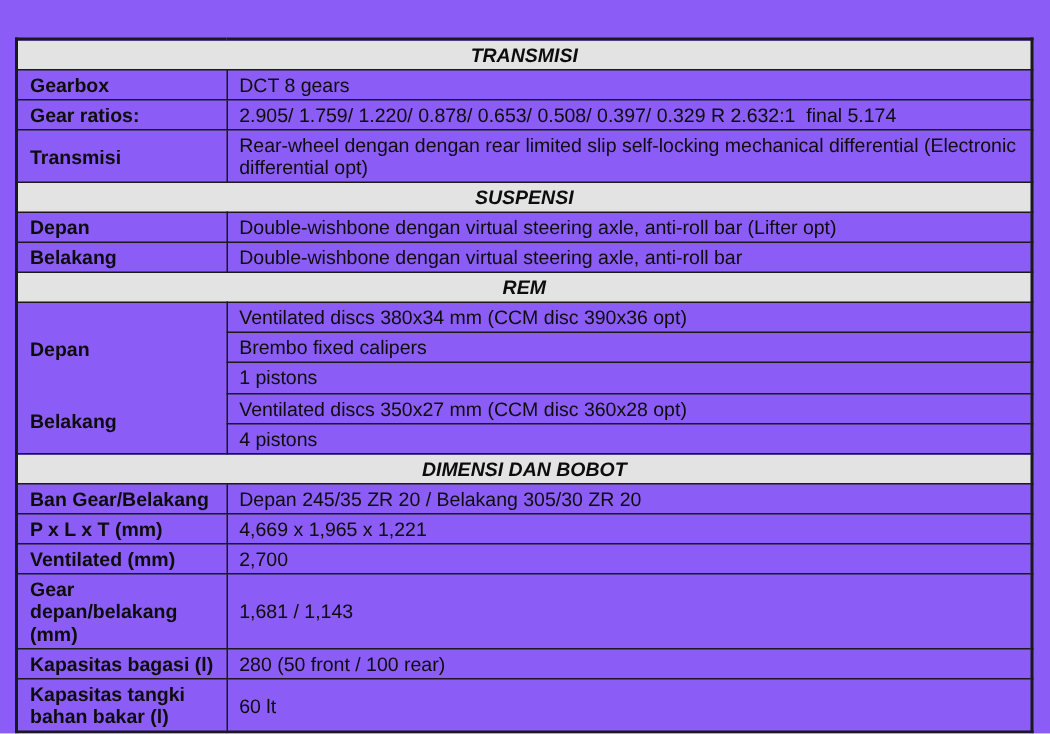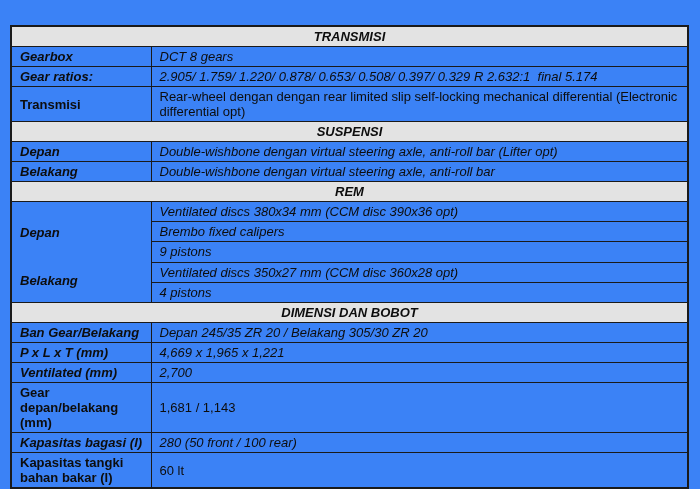--- a/index.html
+++ b/index.html
@@ -4,21 +4,21 @@
 <style>
   html, body {
     margin: 0;
     padding: 0;
     background: #ffffff;
   }
   .page {
     position: relative;
     width: 700px;
     height: 489px;
-    background: #3b82f6;
+    background: #8b5cf6;
     overflow: hidden;
     font-family: "Liberation Sans", sans-serif;
   }
   table.spec {
     position: absolute;
     left: 10px;
     top: 25px;
     width: 679px;
     border-collapse: collapse;
     table-layout: fixed;
@@ -42,21 +42,21 @@
     height: 14px;
     padding: 2px 4px;
   }
   td.label {
     font-weight: bold;
     padding: 2px 4px 2px 6px;
   }
   td.value {
     white-space: pre-wrap;
   }
-  tr.s td { height: 15px; font-style: italic; }           
+  tr.s td { height: 15px; }           
   td.rem-cell { padding: 0 4px 0 6px; }
   .rem-wrap {
     height: 96px;
     display: flex;
     flex-direction: column;
     font-weight: bold;
   }
   .rem-front { flex: 3; display: flex; align-items: center; }
   .rem-rear  { flex: 2; display: flex; align-items: center; }
 </style>
@@ -108,21 +108,21 @@
             <div class="rem-front">Depan</div>
             <div class="rem-rear">Belakang</div>
           </div>
         </td>
         <td class="value">Ventilated discs 380x34 mm (CCM disc 390x36 opt)</td>
       </tr>
       <tr class="s">
         <td class="value">Brembo fixed calipers</td>
       </tr>
       <tr class="s">
-        <td class="value">9 pistons</td>
+        <td class="value">1 pistons</td>
       </tr>
       <tr class="s">
         <td class="value">Ventilated discs 350x27 mm (CCM disc 360x28 opt)</td>
       </tr>
       <tr class="s">
         <td class="value">4 pistons</td>
       </tr>
 
       <tr>
         <td class="sec" colspan="2">DIMENSI DAN BOBOT</td>

